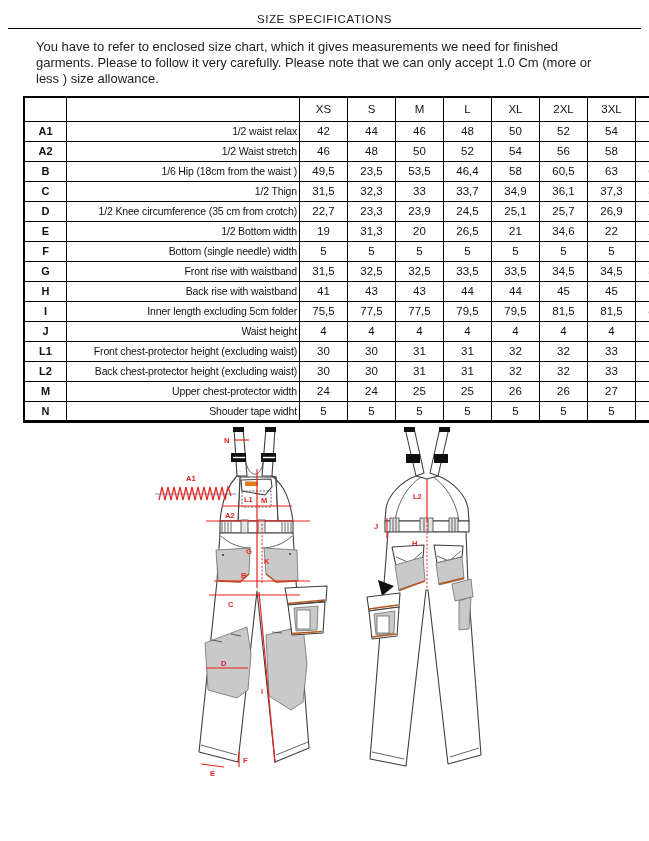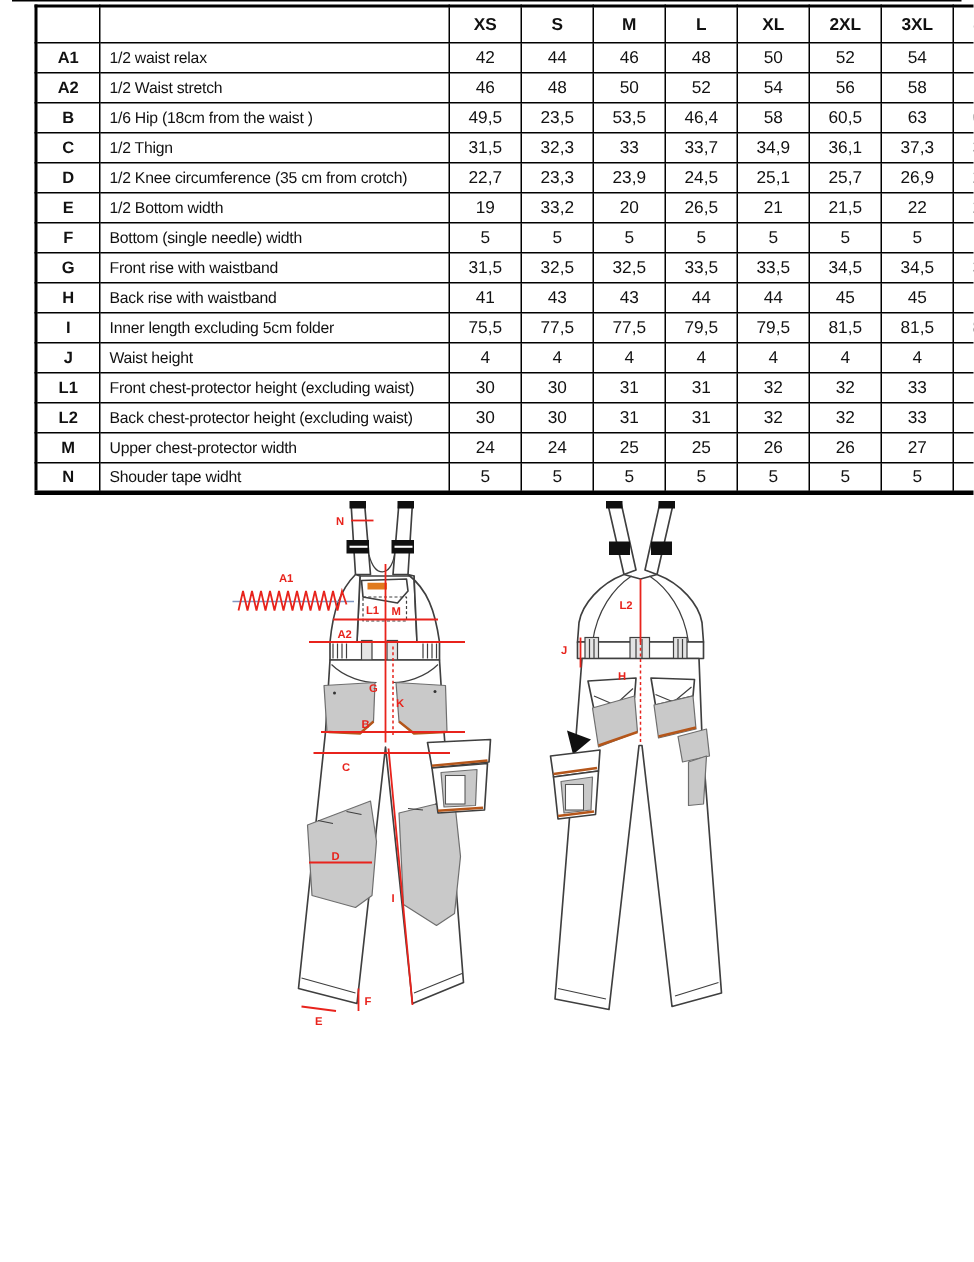--- a/index.html
+++ b/index.html
@@ -21,41 +21,43 @@
     font-size:13px;line-height:1.23;color:#222;
     margin:10px 36px 9px 36px;
   }
   table.spec{
     border-collapse:collapse;table-layout:fixed;
     margin:2px 0 0 23px;width:614px;
     border:2px solid #000;border-bottom:3px solid #000;
   }
   table.spec th,table.spec td{border:1px solid #000;padding:1px 2px;}
   table.spec th.code,table.spec td.code{width:37px;text-align:center;font-weight:bold;font-size:11px;}
-  table.spec th.desc,table.spec td.desc{width:224px;text-align:left;padding-left:6px;font-size:10.5px;letter-spacing:-.15px;}
+  table.spec th.desc,table.spec td.desc{width:224px;text-align:right;padding-left:6px;font-size:10.5px;letter-spacing:-.15px;}
   table.spec th.val,table.spec td.val{width:43px;text-align:center;font-size:11.5px;}
-  table.spec thead th{font-weight:bold;font-size:11.5px;height:21px;}
+  table.spec thead th{font-weight:normal;font-size:11.5px;height:21px;}
   table.spec tbody tr{height:20px;}
   svg.diagram{display:block;margin-top:3px;}
   
   .outl{fill:#fff;stroke:var(--outline);stroke-width:1.1;stroke-linejoin:round;}
   .seam{fill:none;stroke:var(--outline);stroke-width:.8;stroke-linejoin:round;}
   .shade{fill:var(--shade);stroke:#6e6e6e;stroke-width:.8;stroke-linejoin:round;}
   .blk{fill:var(--detail);stroke:none;}
   .trim{fill:none;stroke:var(--trim);stroke-width:1.6;}
   .anno{fill:none;stroke:var(--anno);stroke-width:1.2;}
   .anno-dot{fill:none;stroke:var(--anno);stroke-width:1;stroke-dasharray:2 1.8;}
   .lbl{fill:var(--anno);font-family:"Liberation Sans",sans-serif;font-size:7.5px;font-weight:bold;}
 </style>
 </head>
 <body style="--anno: #e8231c; --outline: #3f3f3f; --shade: #c9c9c9; --trim: #b5561a; --detail: #101010; --spring-guide: #7f96c2; --logo: #e07a1e;">
 
 <div class="page">
 
+  <div class="subtitle">SIZE SPECIFICATIONS</div>
   <div class="rule"></div>
+  <p class="intro">You have to refer to enclosed size chart, which it gives measurements we need for finished garments. Please to follow it very carefully. Please note that we can only accept 1.0 Cm (more or less ) size allowance.</p>
 
   <table class="spec">
       <thead>
         <tr>
           <th class="code"></th>
           <th class="desc"></th>
           <th class="val">XS</th>
           <th class="val">S</th>
           <th class="val">M</th>
           <th class="val">L</th>
@@ -123,25 +125,25 @@
           <td class="val">24,5</td>
           <td class="val">25,1</td>
           <td class="val">25,7</td>
           <td class="val">26,9</td>
           <td class="val">28,1</td>
         </tr>
         <tr>
           <td class="code">E</td>
           <td class="desc">1/2 Bottom width</td>
           <td class="val">19</td>
-          <td class="val">33,2</td>
+          <td class="val">31,3</td>
           <td class="val">20</td>
           <td class="val">26,5</td>
           <td class="val">21</td>
-          <td class="val">21,5</td>
+          <td class="val">34,6</td>
           <td class="val">22</td>
           <td class="val">22,5</td>
         </tr>
         <tr>
           <td class="code">F</td>
           <td class="desc">Bottom (single needle) width</td>
           <td class="val">5</td>
           <td class="val">5</td>
           <td class="val">5</td>
           <td class="val">5</td>

